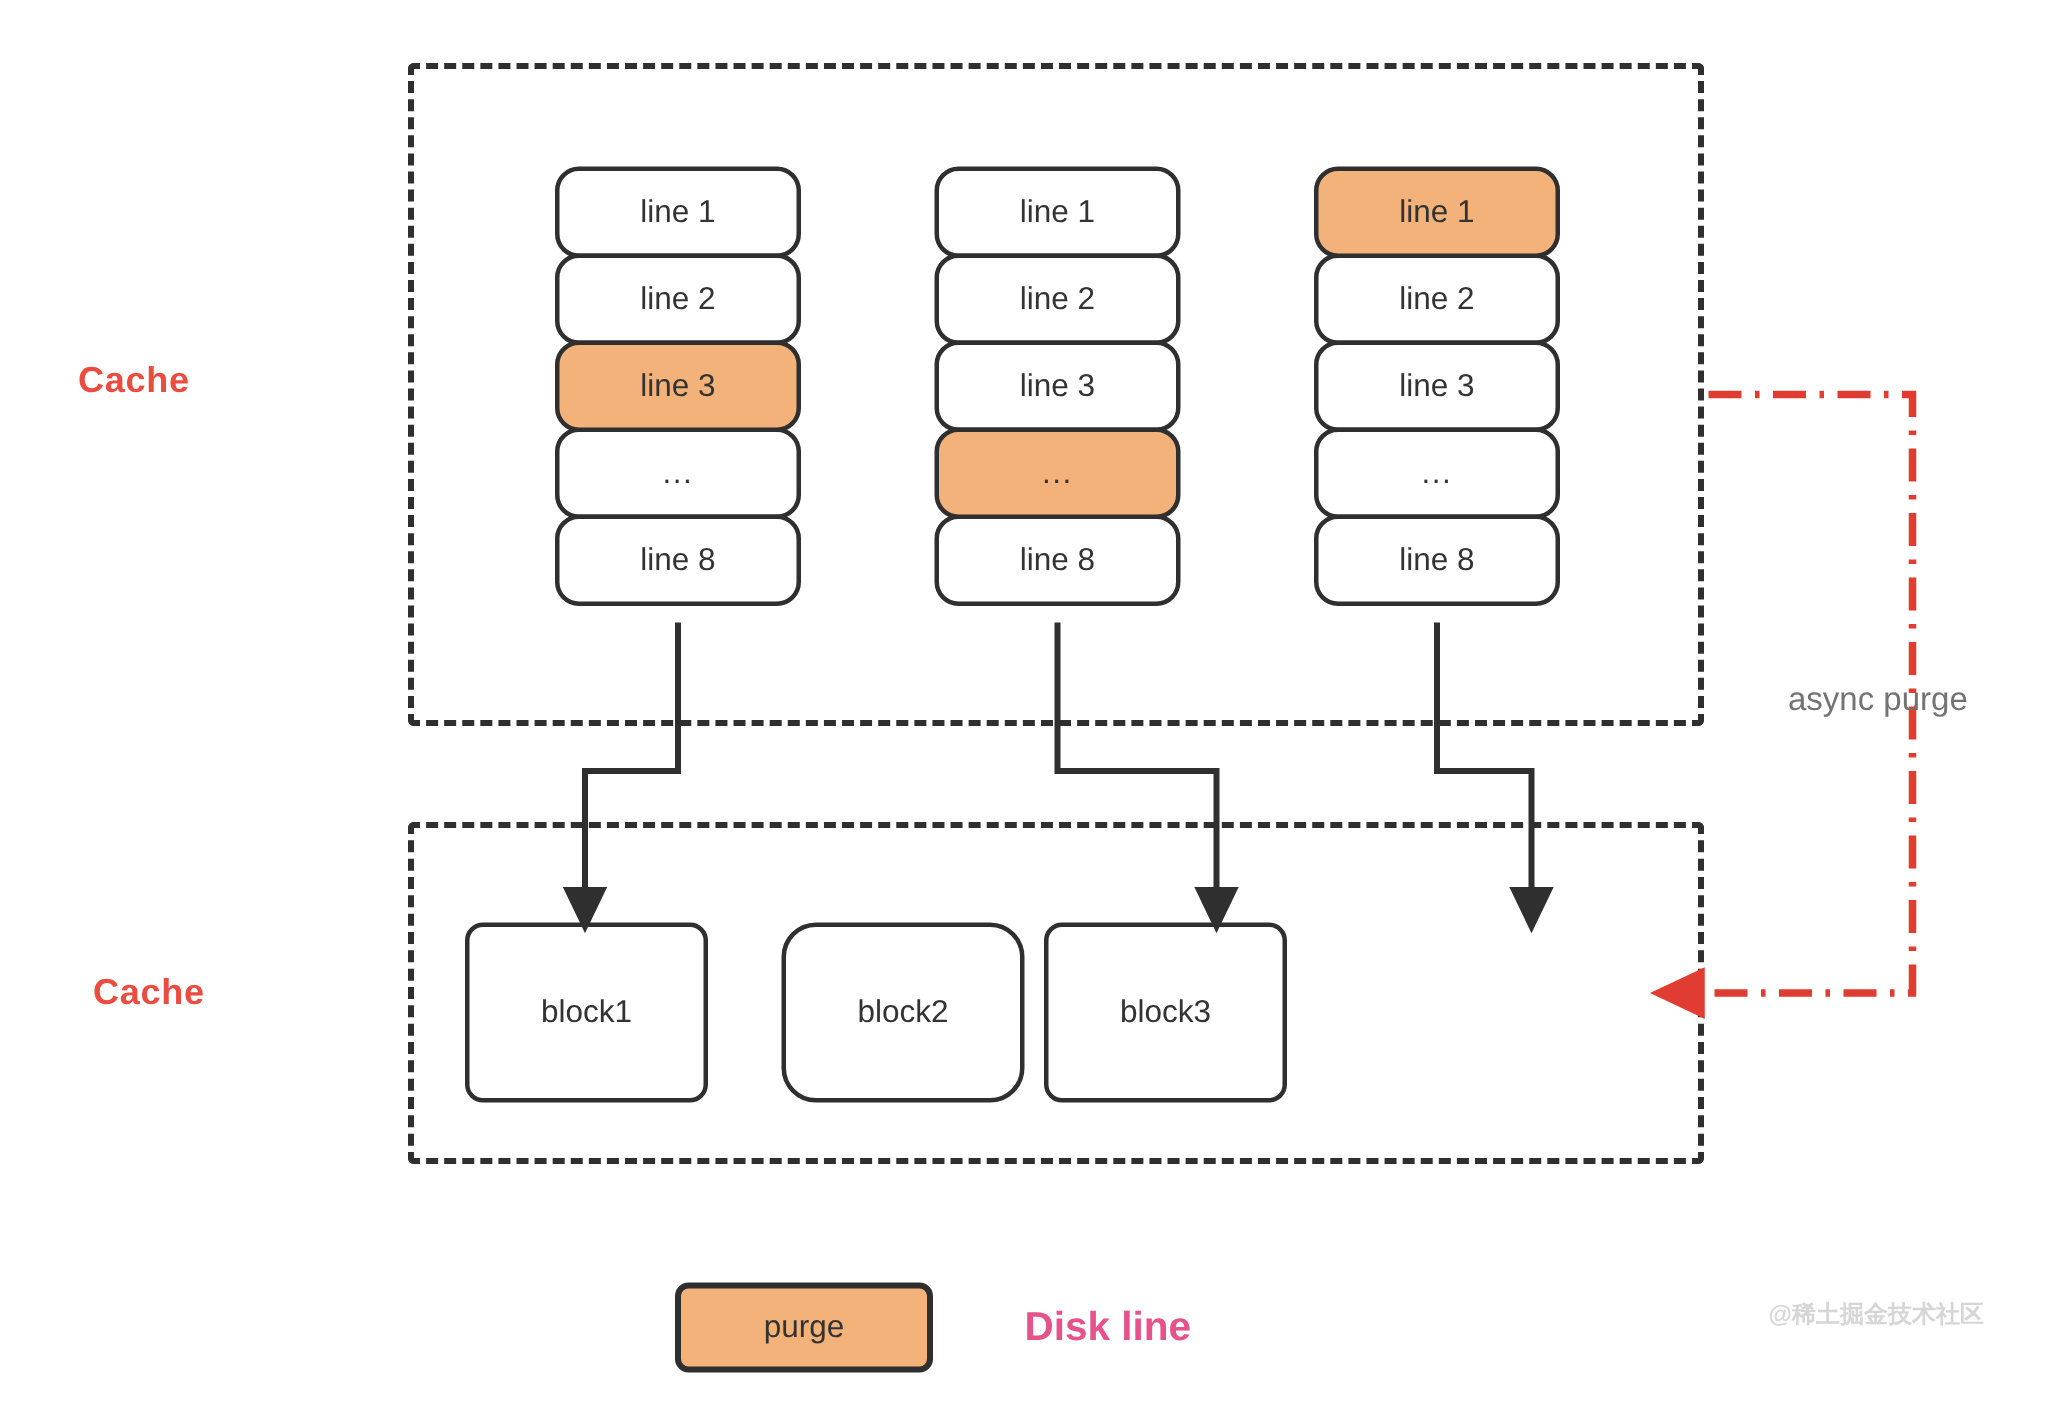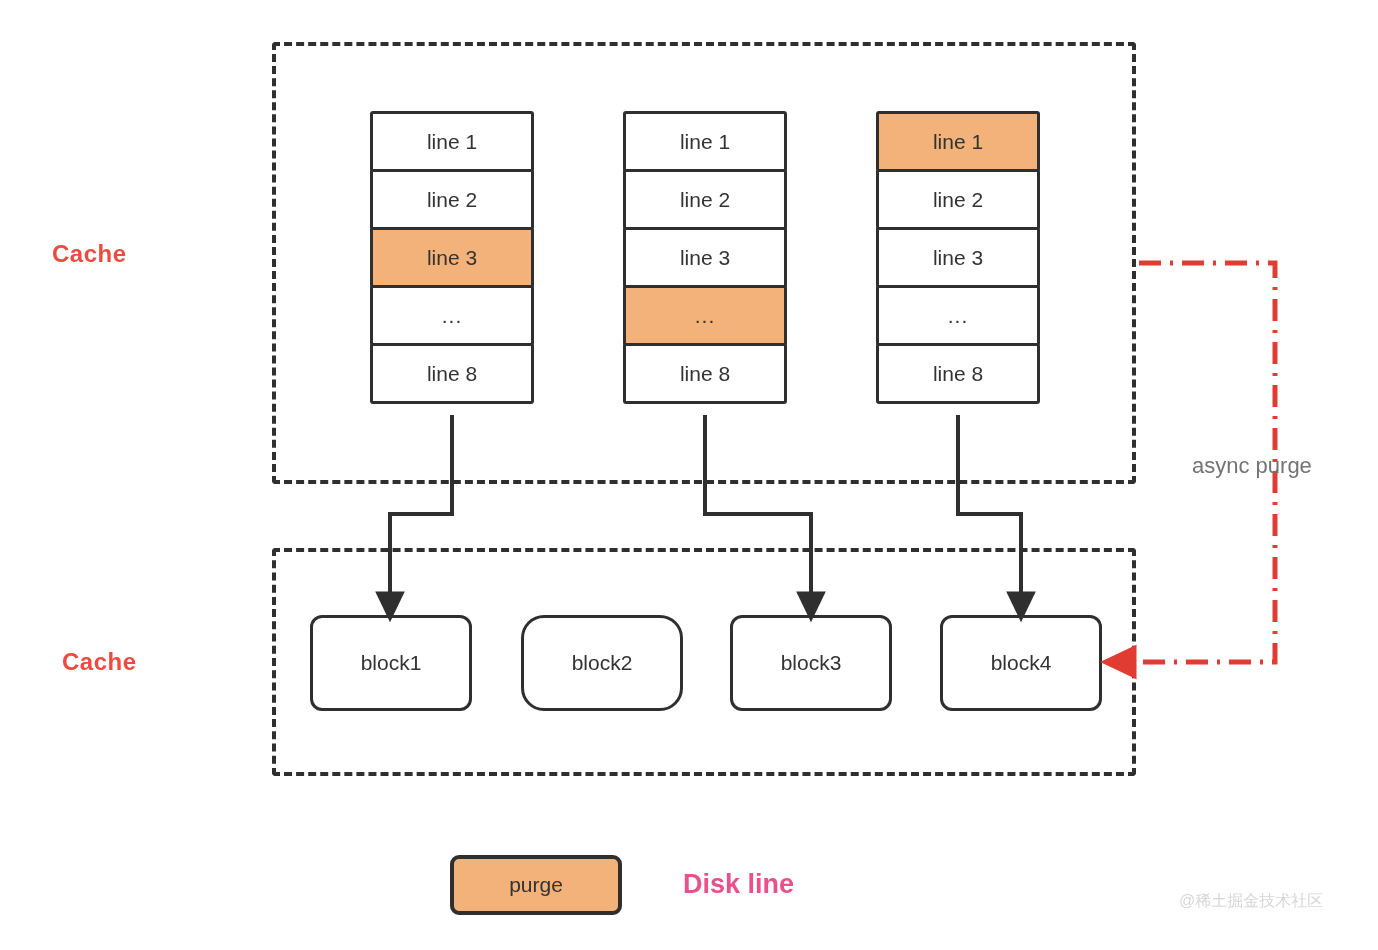--- a/index.html
+++ b/index.html
@@ -49,21 +49,21 @@
   }
   #cache-column-0 { left: 370px; }
   #cache-column-1 { left: 623px; }
   #cache-column-2 { left: 876px; }
 
   .cache-line {
     position: relative;
     height: 61px;
     margin-bottom: -3px;
     border: 3px solid #2f2f2f;
-    border-radius: 3px;
+    border-radius: 16px;
     background: #ffffff;
     box-sizing: border-box;
     display: flex;
     align-items: center;
     justify-content: center;
     font-size: 21px;
     color: #333333;
   }
   .cache-line.hl {
     background: #f2b279;
@@ -72,34 +72,34 @@
   .cache-line.dots {
     font-size: 21px;
     letter-spacing: 1px;
   }
 
   
   .disk-block {
     position: absolute;
     top: 615px;
     width: 162px;
-    height: 96px;
+    height: 120px;
     border: 3px solid #2f2f2f;
     border-radius: 12px;
     background: #ffffff;
     box-sizing: border-box;
     display: flex;
     align-items: center;
     justify-content: center;
     font-size: 21px;
     color: #333333;
   }
   #disk-block-0 { left: 310px; }
   #disk-block-1 { left: 521px; border-radius: 23px; }
-  #disk-block-2 { left: 730px; }
+  #disk-block-2 { left: 696px; }
   #disk-block-3 { left: 940px; }
 
   
   #connectors {
     position: absolute;
     left: 0; top: 0;
     width: 1378px;
     height: 950px;
     pointer-events: none;
   }
@@ -138,24 +138,25 @@
     font-size: 27px;
     font-weight: 700;
     color: #e8528c;
     white-space: nowrap;
   }
 
   
   #watermark {
     position: absolute;
     left: 1179px;
-    top: 891px;
+    top: 866px;
     font-size: 16px;
     color: #d6d6d6;
     white-space: nowrap;
+    font-weight: bold;
   }
 </style>
 </head>
 <body>
 
 <div id="canvas">
 
   <div class="region-box" id="cache-region"></div>
   <div class="region-box" id="disk-region"></div>
 
@@ -182,21 +183,20 @@
     <div class="cache-line hl">line 1</div>
     <div class="cache-line">line 2</div>
     <div class="cache-line">line 3</div>
     <div class="cache-line dots">...</div>
     <div class="cache-line">line 8</div>
   </div>
 
   <div class="disk-block" id="disk-block-0">block1</div>
   <div class="disk-block" id="disk-block-1">block2</div>
   <div class="disk-block" id="disk-block-2">block3</div>
-  <div class="disk-block" id="disk-block-3">block4</div>
 
   <svg id="connectors" viewBox="0 0 1378 950">
     <defs>
       <marker id="arrow-dark" markerWidth="9" markerHeight="9" refX="4.4" refY="4.5" orient="auto" markerUnits="strokeWidth">
         <path d="M0.5,0.8 L8.2,4.5 L0.5,8.2 Z" fill="#2f2f2f"></path>
       </marker>
       <marker id="arrow-red" markerWidth="8.5" markerHeight="8.5" refX="4.2" refY="4.25" orient="auto" markerUnits="strokeWidth">
         <path d="M0.5,0.8 L7.8,4.25 L0.5,7.7 Z" fill="#e03c31"></path>
       </marker>
     </defs>

